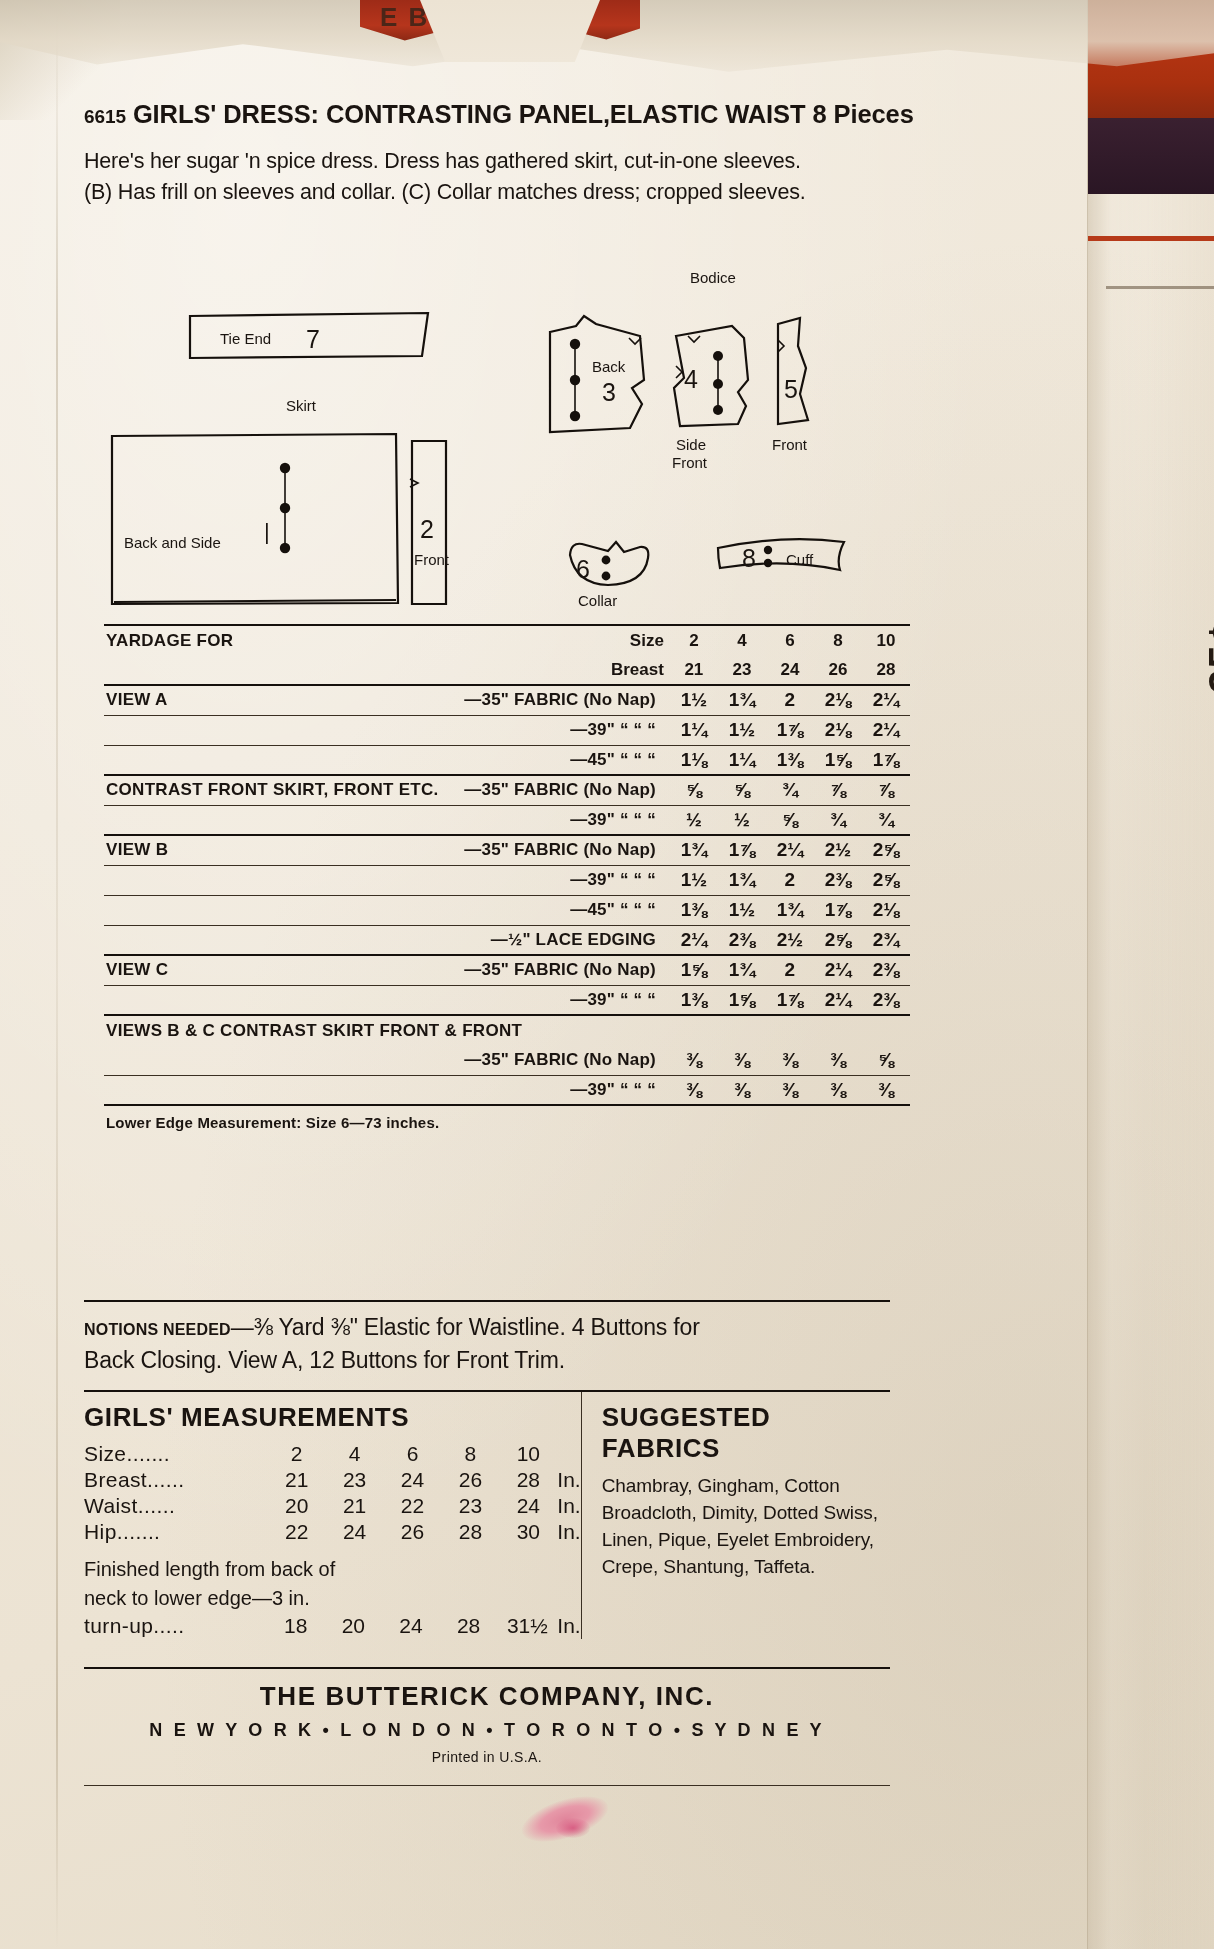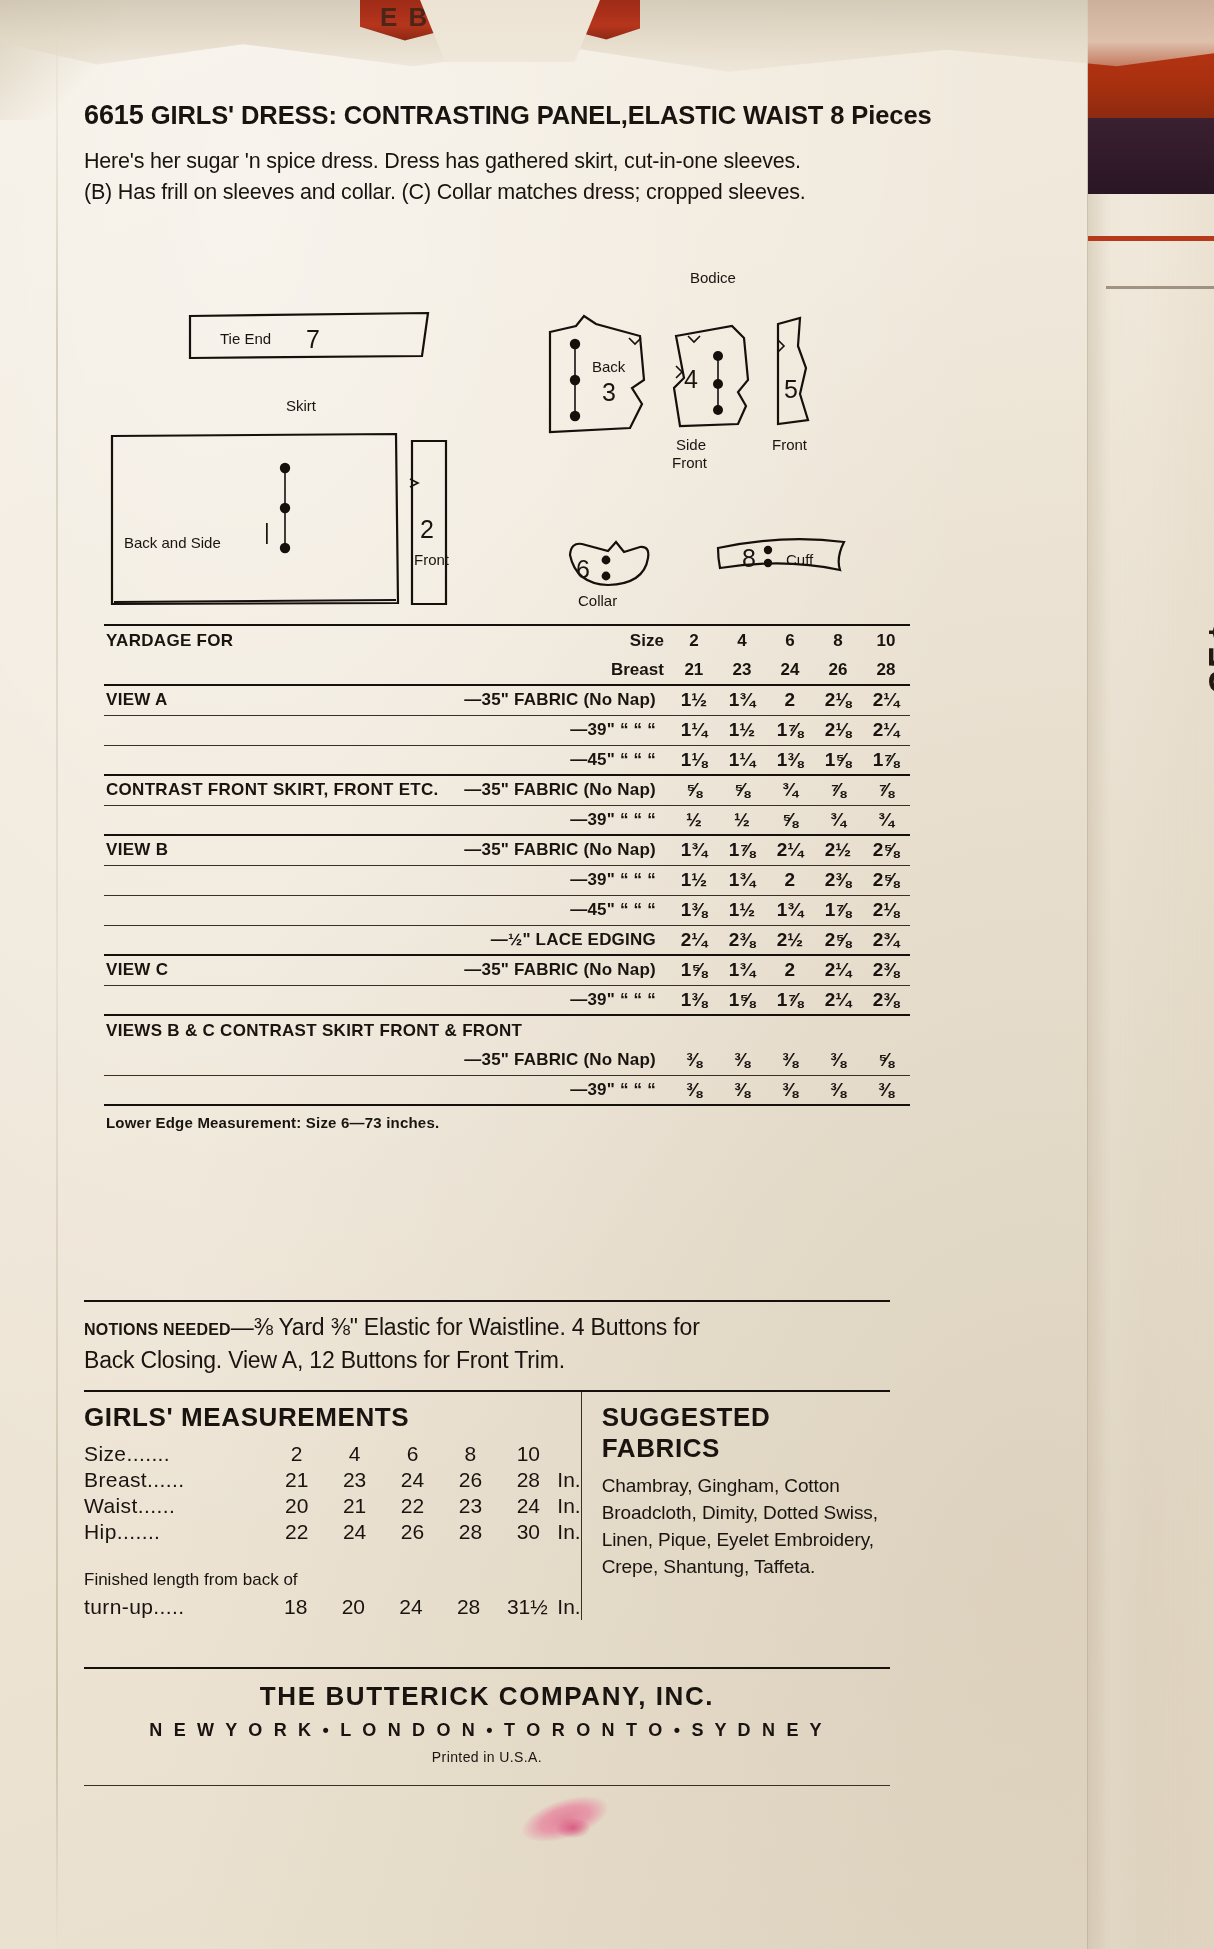--- a/index.html
+++ b/index.html
@@ -73,21 +73,21 @@
     background:radial-gradient(ellipse,#d4507a 0%,rgba(212,80,122,0) 75%);opacity:.8;}
 
   
   #content{position:absolute;left:84px;top:0;width:810px;}
 
   .title{
     font-size:25.5px;font-weight:bold;letter-spacing:-0.1px;
     white-space:nowrap;position:absolute;left:0;top:100px;
     font-family:"Liberation Sans", sans-serif;
   }
-  .title .num{font-size:27px;}
+  .title .num{font-size:19px;}
   .desc{position:absolute;left:0;top:146px;width:800px;
     font-size:21.5px;line-height:31px;letter-spacing:-0.2px;font-family:"Liberation Sans", sans-serif;}
   .desc div{white-space:nowrap;}
 
   
   #pieces{position:absolute;left:0;top:258px;width:810px;height:355px;}
   #pieces svg{display:block;}
   .plabel{font-family:"Liberation Sans", sans-serif;font-size:15px;fill:#1a1410;}
   .pnum{font-family:"Liberation Sans", sans-serif;font-size:25px;fill:#1a1410;}
   .pnum-sm{font-family:"Liberation Sans", sans-serif;font-size:22px;fill:#1a1410;}
@@ -119,21 +119,21 @@
   #lower .divider-top{border-top:2.6px solid #15100c;}
   .cols{display:flex;}
   .colL{width:510px;padding-top:10px;}
   .colR{width:296px;padding-top:10px;padding-left:20px;border-left:1.6px solid #3a2f22;}
   .h3{font-size:26px;font-weight:bold;letter-spacing:.6px;margin-bottom:8px;}
   .mtable{border-collapse:collapse;font-size:21px;}
   .mtable td{padding:1px 0;white-space:nowrap;}
   .mlabel{width:196px;letter-spacing:.4px;margin-left:25px;}
   .mcell{width:63px;text-align:center;}
   .munit{padding-left:16px;}
-  .mnote{font-size:17px;line-height:29px;margin-top:20px;}
+  .mnote{font-size:20px;line-height:29px;margin-top:10px;}
   .fabrics{font-size:19px;line-height:27px;letter-spacing:-0.1px;}
 
   
   #footer{position:absolute;left:0;top:1667px;width:806px;}
   #footer .frule{border-top:2.6px solid #15100c;}
   .company{font-size:26px;font-weight:bold;text-align:center;letter-spacing:1.6px;margin-top:12px;}
   .cities{font-size:18px;font-weight:bold;text-align:center;letter-spacing:3.2px;margin-top:8px;}
   .printed{font-size:14px;text-align:center;margin-top:8px;letter-spacing:.4px;}
   #footer .frule2{border-top:1.6px solid #3a2f22;margin-top:20px;}
 </style>
@@ -459,20 +459,21 @@
                 <td class="mcell">24</td>
                 <td class="mcell">26</td>
                 <td class="mcell">28</td>
                 <td class="mcell">30</td>
                 <td class="munit">In.</td>
               </tr>
             </tbody>
           </table>
         <div class="mnote">
           <div>Finished length from back of</div>
+          <div>neck to lower edge—3 in.</div>
         </div>
         <table class="mtable">
             <tbody id="turn-body">
               <tr>
                 <td class="mlabel">turn-up.....</td>
                 <td class="mcell">18</td>
                 <td class="mcell">20</td>
                 <td class="mcell">24</td>
                 <td class="mcell">28</td>
                 <td class="mcell">31½</td>

